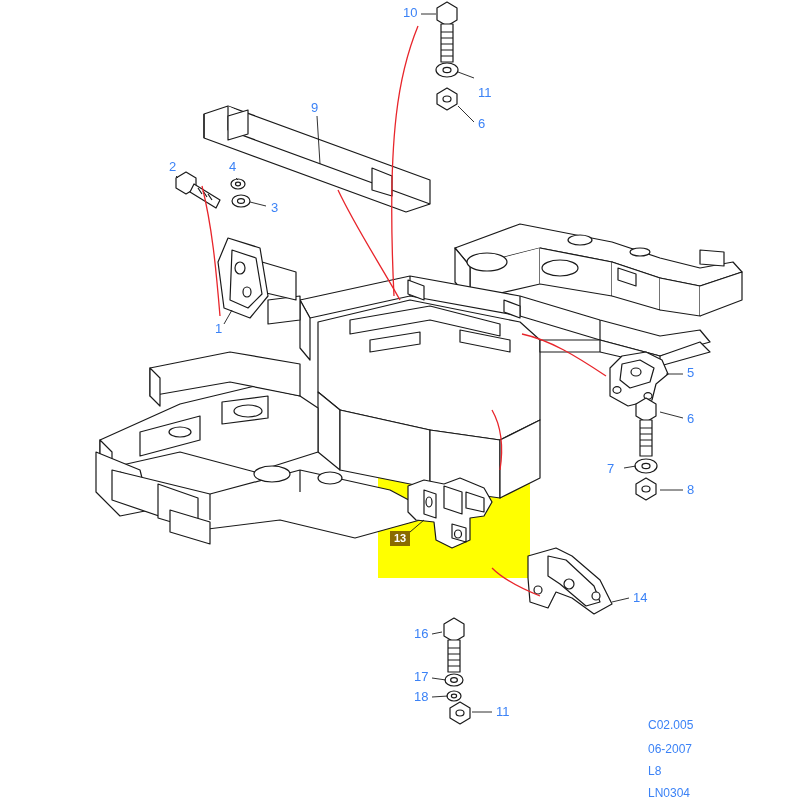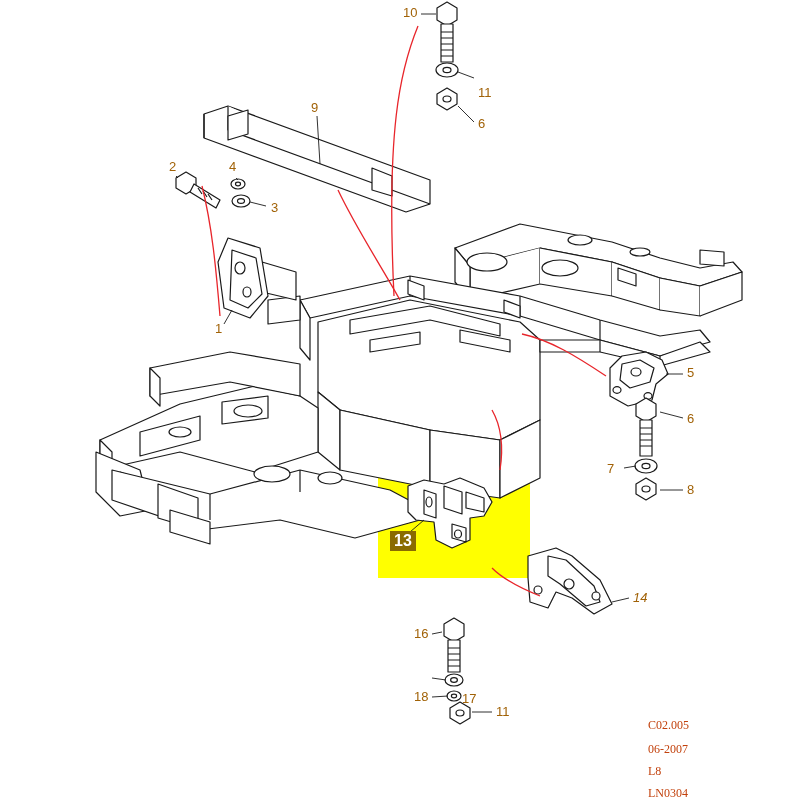--- a/index.html
+++ b/index.html
@@ -21,39 +21,39 @@
     position: absolute;
     left: 0;
     top: 0;
     width: 800px;
     height: 800px;
   }
   .callout {
     position: absolute;
     font-family: "Liberation Sans", sans-serif;
     font-size: 13px;
-    color: #a16207;
+    color: #3b82f6;
     line-height: 1;
     white-space: nowrap;
   }
   .highlight-label {
     position: absolute;
     font-family: "Liberation Sans", sans-serif;
-    font-size: 16px;
+    font-size: 11px;
     font-weight: bold;
     color: #ffffff;
     background: #8a6b00;
     padding: 2px 4px;
     line-height: 1;
   }
   .footer-text {
     position: absolute;
-    font-family: Liberation Serif, serif;
+    font-family: Liberation Sans, sans-serif;
     font-size: 12px;
-    color: #c2410c;
+    color: #3b82f6;
     white-space: nowrap;
   }
 </style>
 </head>
 <body>
 
 <div id="page">
 
   <svg id="diagram-svg" viewBox="0 0 800 800">
 
@@ -278,24 +278,24 @@
   <div class="callout" style="left:229px; top:160px;">4</div>
   <div class="callout" style="left:687px; top:366px;">5</div>
   <div class="callout" style="left:687px; top:412px;">6</div>
   <div class="callout" style="left:607px; top:462px;">7</div>
   <div class="callout" style="left:687px; top:483px;">8</div>
   <div class="callout" style="left:311px; top:101px;">9</div>
   <div class="callout" style="left:403px; top:6px;">10</div>
   <div class="callout" style="left:478px; top:86px;">11</div>
   <div class="callout" style="left:478px; top:117px;">6</div>
   <div class="highlight-label" style="left:390px; top:531px;">13</div>
-  <div class="callout" style="left:633px; top:591px;font-style:italic;">14</div>
+  <div class="callout" style="left:633px; top:591px;">14</div>
   <div class="callout" style="left:496px; top:705px;">11</div>
   <div class="callout" style="left:414px; top:627px;">16</div>
-  <div class="callout" style="left:414px; top:692px;margin-left:48px;">17</div>
+  <div class="callout" style="left:414px; top:670px;">17</div>
   <div class="callout" style="left:414px; top:690px;">18</div>
 
   <div class="footer-text" style="left:648px; top:718px;">C02.005</div>
   <div class="footer-text" style="left:648px; top:742px;">06-2007</div>
   <div class="footer-text" style="left:648px; top:764px;">L8</div>
   <div class="footer-text" style="left:648px; top:786px;">LN0304</div>
 
 </div>
 
 </body></html>

